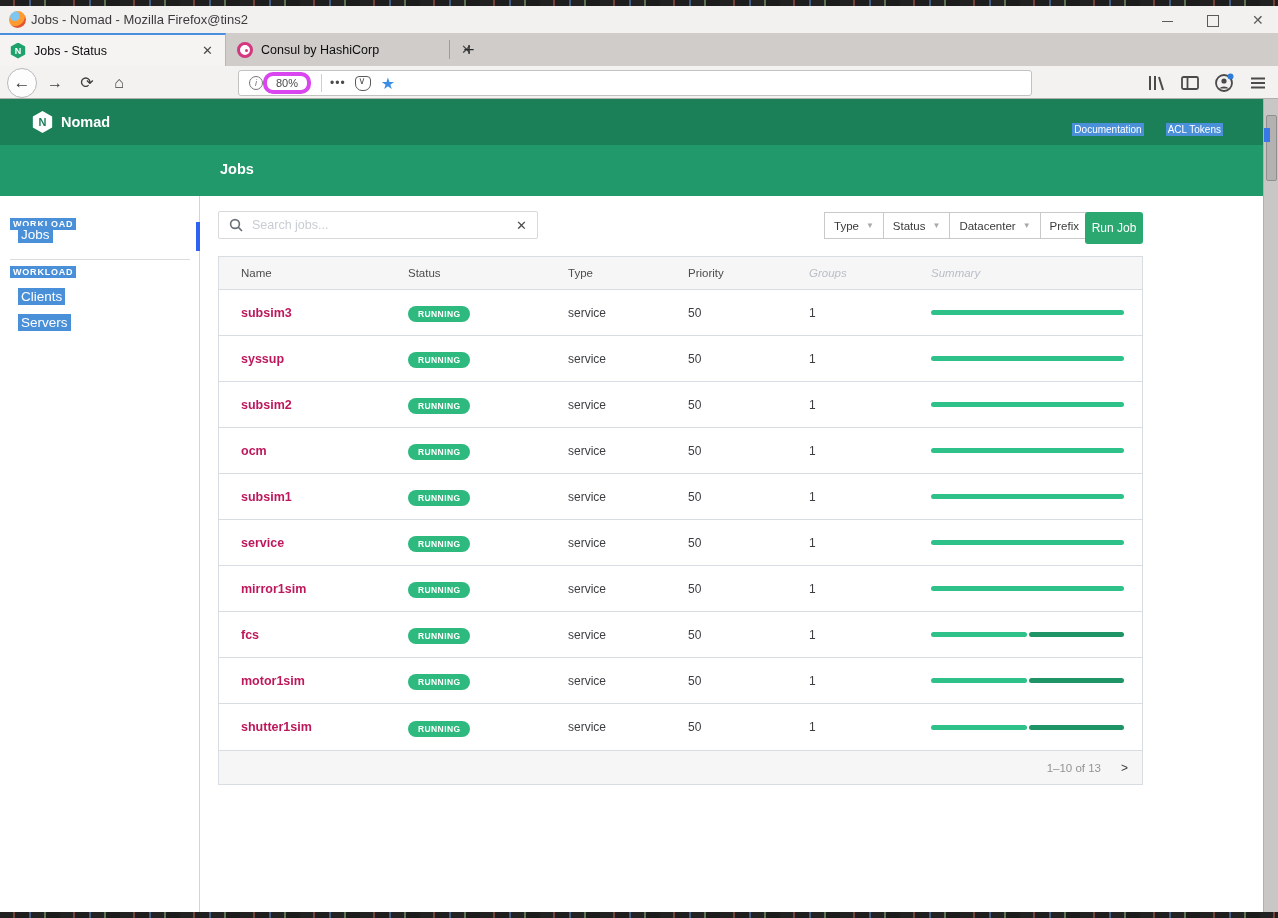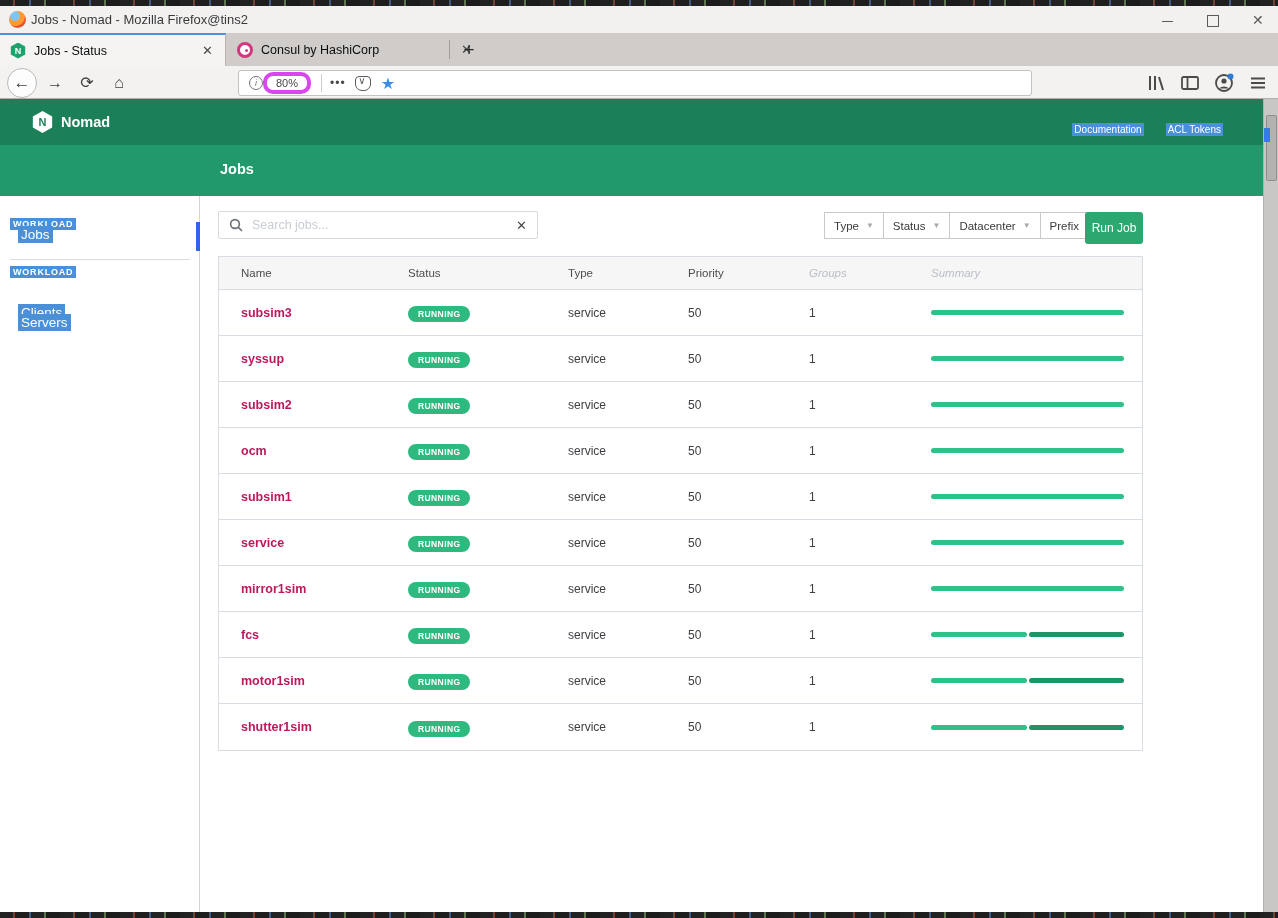--- a/index.html
+++ b/index.html
@@ -213,21 +213,21 @@
   <div class="subnav">
     <div class="page-title">Jobs</div>
   </div>
 
   <div class="sidebar">
     <div class="side-label sel" style="top:22px;">WORKLOAD</div>
     <div class="side-item sel" style="top:30px;">Jobs</div>
     <div class="active-bar"></div>
     <div class="side-divider"></div>
     <div class="side-label sel" style="top:70px;">WORKLOAD</div>
-    <div class="side-item sel" style="top:92px;margin-top:16px;">Clients</div>
+    <div class="side-item sel" style="top:92px;">Clients</div>
     <div class="side-item sel" style="top:118px;">Servers</div>
   </div>
 
   <div class="searchbox">
     <svg class="mag" width="14" height="14" viewBox="0 0 14 14">
         <circle cx="6" cy="6" r="4.4" fill="none" stroke="#6a6f76" stroke-width="1.6"></circle>
         <line x1="9.4" y1="9.4" x2="13" y2="13" stroke="#6a6f76" stroke-width="1.6"></line>
       </svg>
     <div class="search-ph">Search jobs...</div>
     <div class="clearx">✕</div>
@@ -389,20 +389,24 @@
     <div class="c-val c-prio">50</div>
     <div class="c-val c-groups">1</div>
     <div class="c-summary">
             <div class="bar">
               <div class="seg" style="flex: 0.5 1 0%; background: rgb(46, 194, 138);"></div>
               <div class="seg" style="flex: 0.5 1 0%; background: rgb(31, 148, 102);"></div>
             </div>
           </div>
   </div>
 </div>
+    <div class="tfoot">
+      <div class="page-range">1–10 of 13</div>
+      <div class="page-next">&gt;</div>
+    </div>
   </div>
 
   <div class="scrollbar">
     <div class="sb-thumb"></div>
     <div class="sb-mark"></div>
   </div>
 
   <div class="noise bottom">
       <div class="speckle"></div>
     </div>

